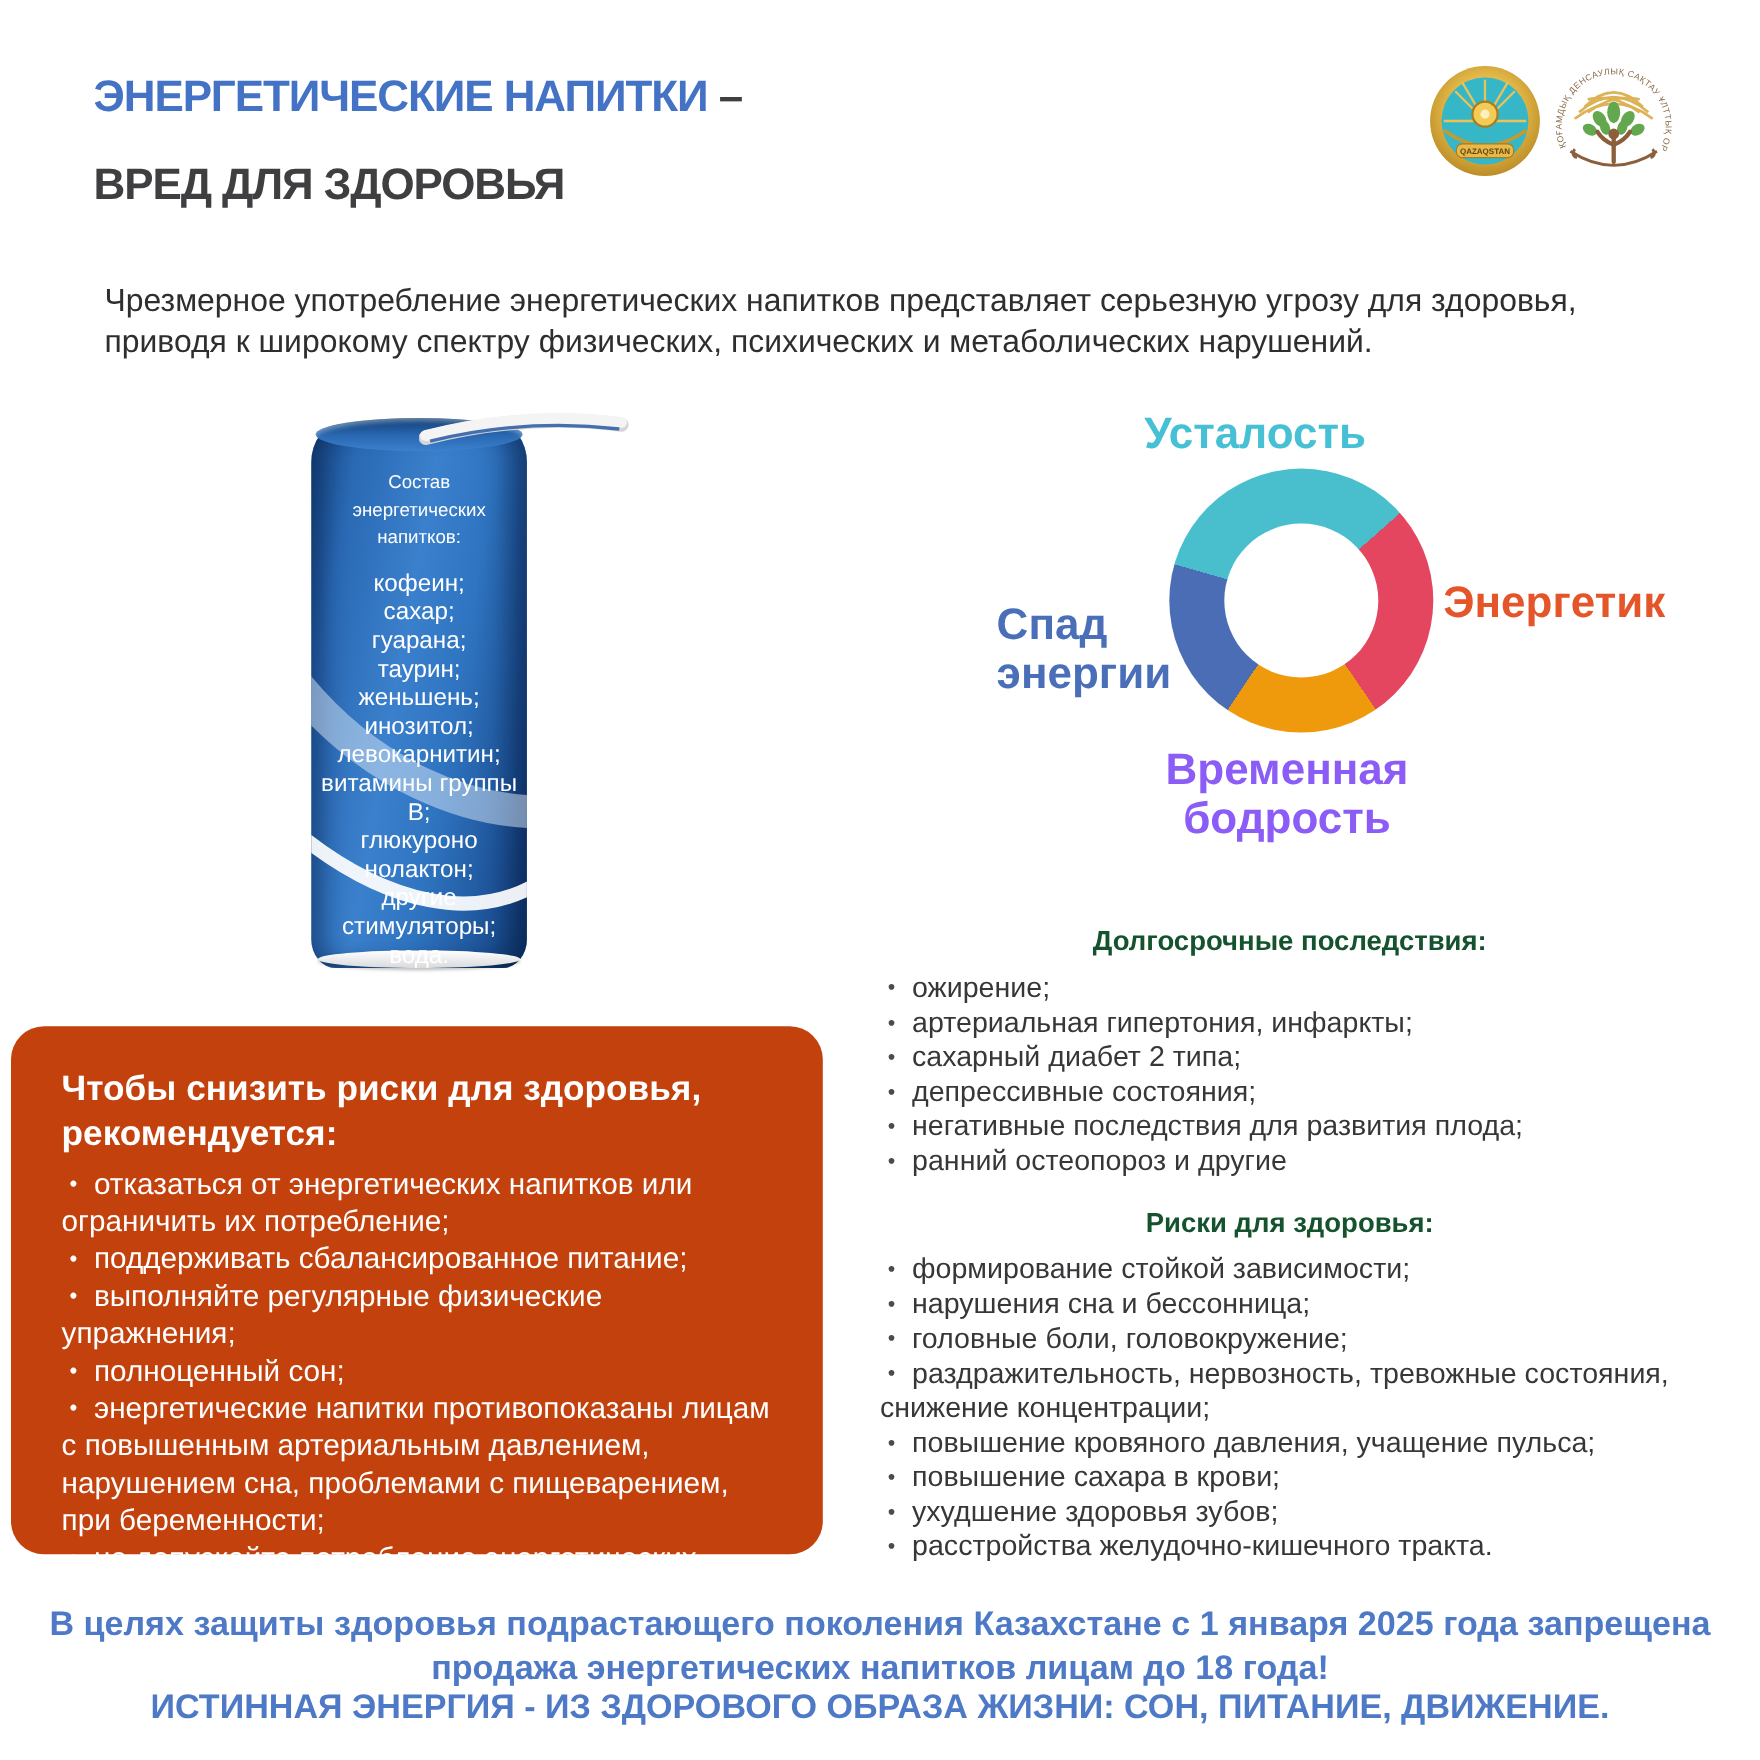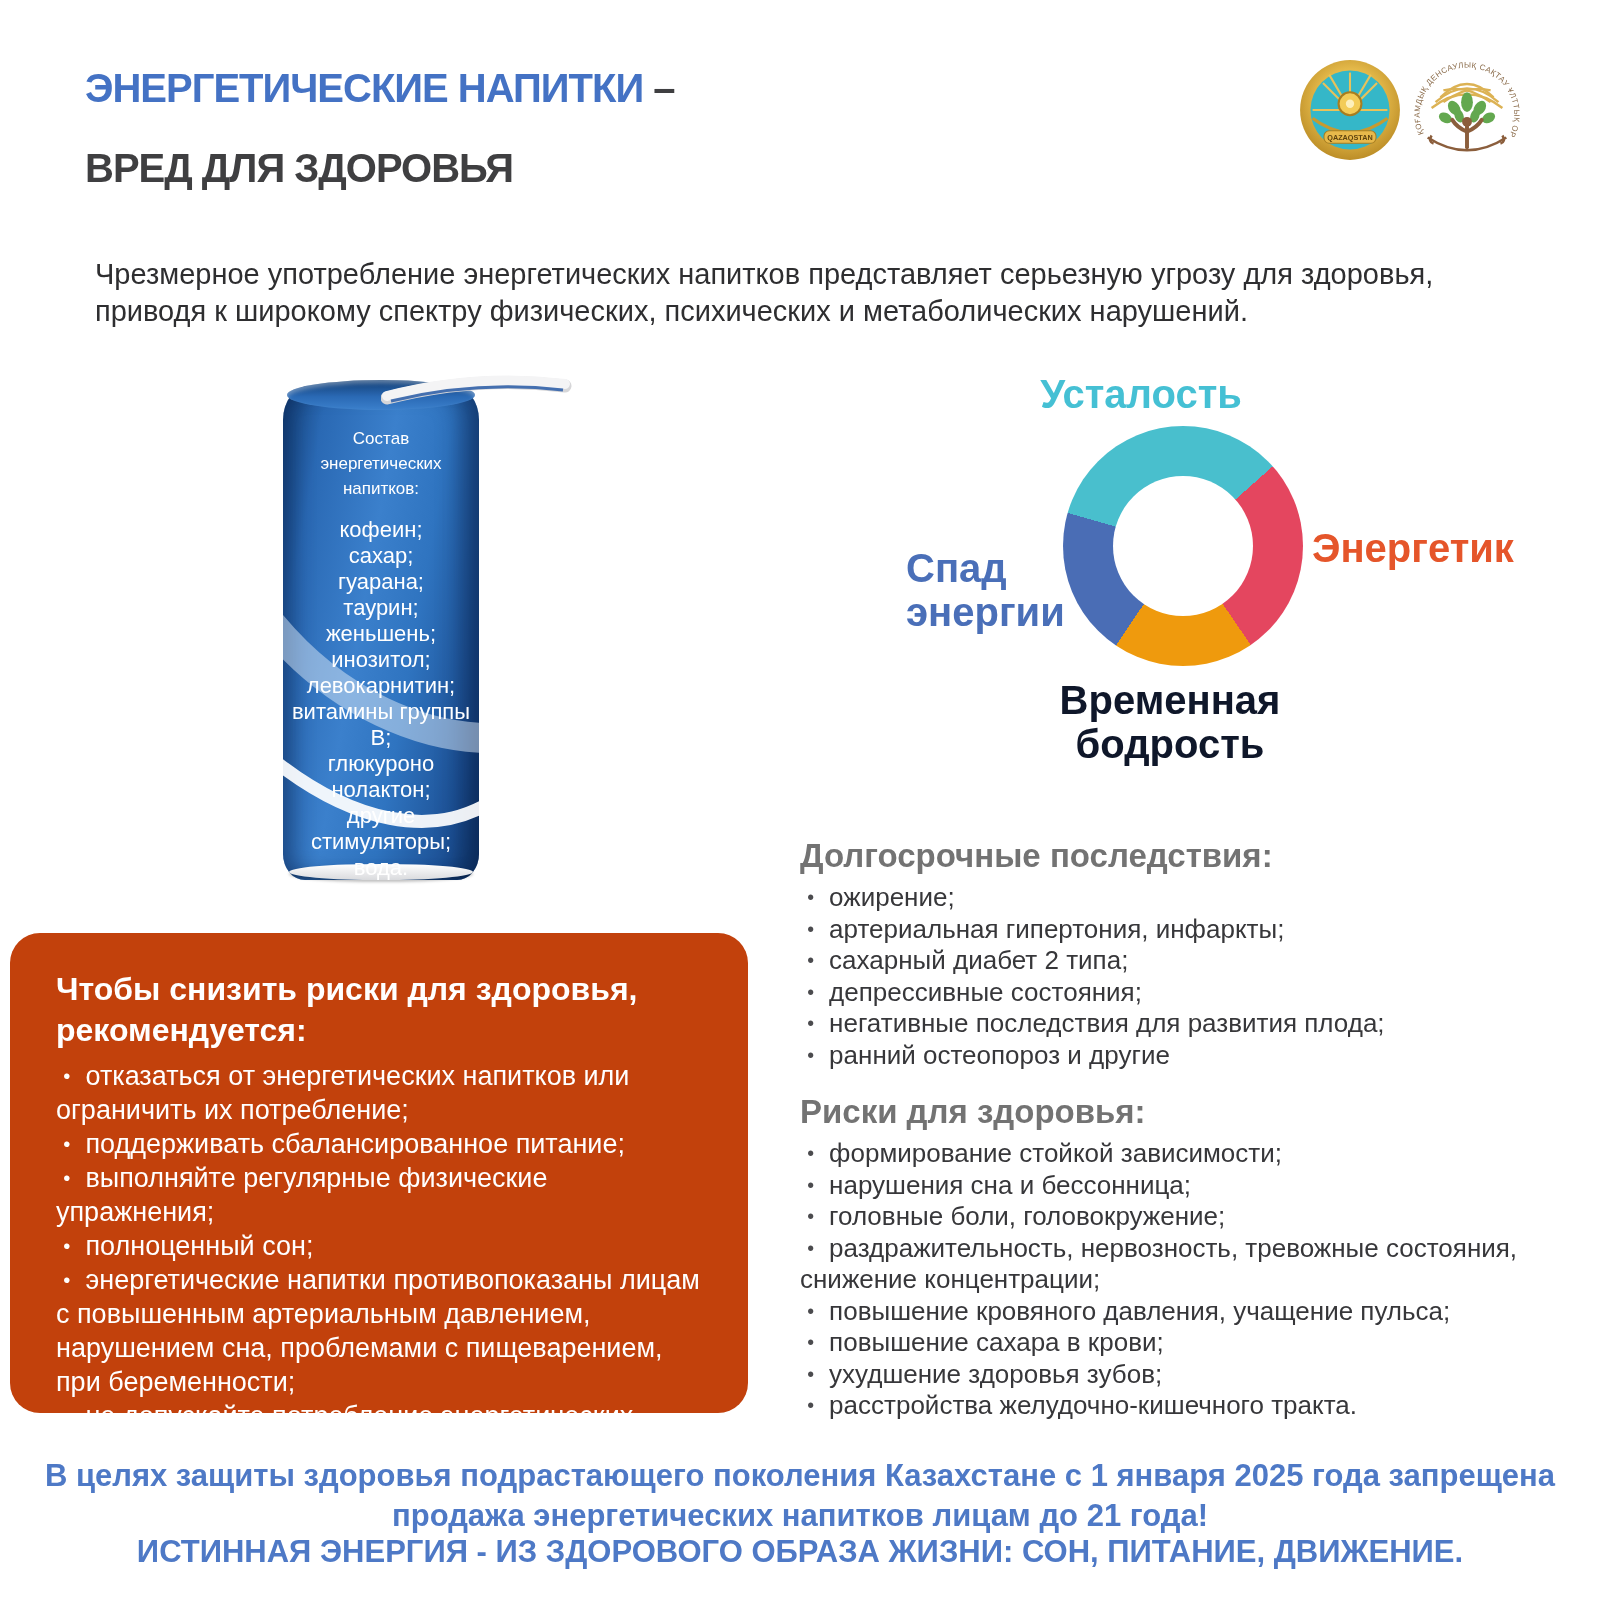--- a/index.html
+++ b/index.html
@@ -39,21 +39,21 @@
   .seg-label{position:absolute;font-weight:bold;font-size:40px;line-height:44px;}
   .lbl-top{left:990px;top:372px;width:302px;text-align:center;}
   .lbl-right{left:1312px;top:526px;width:240px;}
   .lbl-left{left:906px;top:546px;width:172px;}
   .lbl-bottom{left:1010px;top:678px;width:320px;text-align:center;}
 
   
   .list-block{position:absolute;width:745px;}
   .block-longterm{left:800px;top:836px;}
   .block-risks{left:800px;top:1092px;}
-  .list-heading{color:#737373;font-weight:bold;font-size:33px;line-height:40px;margin:0 0 6px 0;}
+  .list-heading{color:#14532d;font-weight:bold;font-size:25px;line-height:40px;margin:0 0 6px 0;text-align:center;}
   .li{font-size:26px;line-height:31.5px;color:#37373a;}
   .li .dot{display:inline-block;margin:0 14px 0 6px;transform:scale(.75);color:#4b4b4e;}
 
   
   .rec-box{position:absolute;left:10px;top:933px;width:738px;height:480px;background:#c2410c;border-radius:30px;
            box-sizing:border-box;padding:36px 44px 0 46px;color:#ffffff;}
   .rec-heading{font-weight:bold;font-size:32px;line-height:41px;margin-bottom:8px;}
   .rec-box .li{color:#ffffff;font-size:27px;line-height:34px;}
   .rec-box .li .dot{color:#ffffff;}
 
@@ -183,21 +183,21 @@
 
           <div class="li-can">вода.</div>
         </div>
     </div>
   </div>
 
   <div class="donut" style="background: conic-gradient(from 286deg, rgb(73, 191, 205) 0deg, rgb(73, 191, 205) 122.4deg, rgb(228, 70, 95) 122.4deg, rgb(228, 70, 95) 219.6deg, rgb(239, 154, 13) 219.6deg, rgb(239, 154, 13) 288deg, rgb(74, 109, 181) 288deg, rgb(74, 109, 181) 360deg);"></div>
   <div class="donut-hole"></div>
   <div class="seg-label lbl-top" style="color: rgb(69, 192, 212);">Усталость</div>
   <div class="seg-label lbl-right" style="color: rgb(229, 85, 42);">Энергетик</div>
-  <div class="seg-label lbl-bottom" style="color: #0f172a;">Временная бодрость</div>
+  <div class="seg-label lbl-bottom" style="color: #8b5cf6;">Временная бодрость</div>
   <div class="seg-label lbl-left" style="color: rgb(74, 111, 184);">Спад энергии</div>
 
   <section class="list-block block-longterm">
     <h2 class="list-heading" style="margin:0 0 6px 0;">Долгосрочные последствия:</h2>
     <div>
 
         <div class="li"><span class="dot">•</span><span>ожирение;</span></div>
 
         <div class="li"><span class="dot">•</span><span>артериальная гипертония, инфаркты;</span></div>
 
@@ -245,16 +245,16 @@
 
         <div class="li"><span class="dot">•</span><span>полноценный сон;</span></div>
 
         <div class="li"><span class="dot">•</span><span>энергетические напитки противопоказаны лицам с повышенным артериальным давлением, нарушением сна, проблемами с пищеварением, при беременности;</span></div>
 
         <div class="li"><span class="dot">•</span><span>не допускайте потребление энергетических напитков детьми и подростками.</span></div>
       </div>
   </div>
 
   <div class="footer-line fl1">В целях защиты здоровья подрастающего поколения Казахстане с 1 января 2025 года запрещена</div>
-  <div class="footer-line fl2">продажа энергетических напитков лицам до 21 года!</div>
+  <div class="footer-line fl2">продажа энергетических напитков лицам до 18 года!</div>
   <div class="footer-line fl3">ИСТИННАЯ ЭНЕРГИЯ - ИЗ ЗДОРОВОГО ОБРАЗА ЖИЗНИ: СОН, ПИТАНИЕ, ДВИЖЕНИЕ.</div>
 
 </div>
 
 </body></html>

